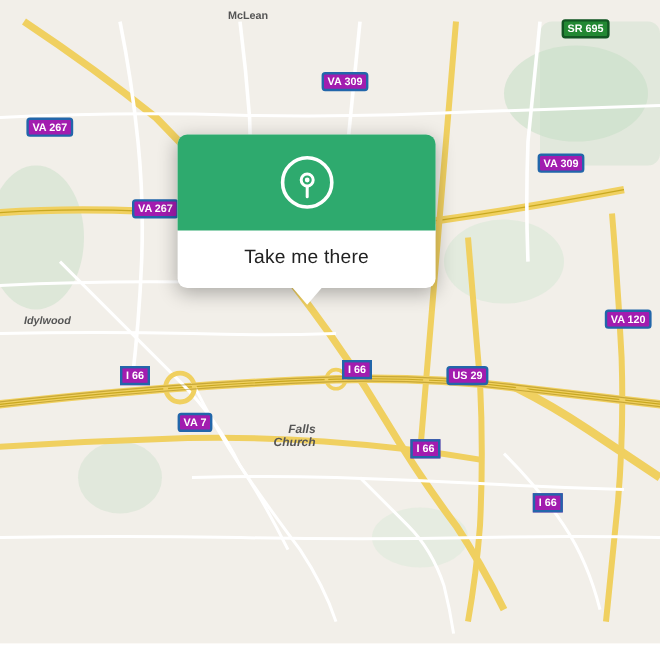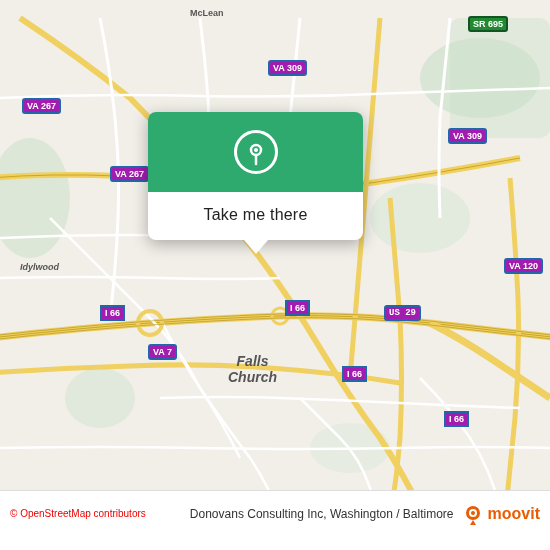--- a/index.html
+++ b/index.html
@@ -259,25 +259,25 @@
   <div class="shield blue" style="top:166px; left:110px;">VA 267</div>
 
   <div class="road-label" style="top:262px; left:20px; font-style:italic;">Idylwood</div>
 
   <div class="shield blue" style="top:300px; left:148px;margin-top:44px;">VA 7</div>
 
   <div class="shield blue" style="top:305px; left:100px; border-radius:0;">I 66</div>
 
   <div class="shield blue" style="top:300px; left:285px; border-radius:0;">I 66</div>
 
-  <div class="shield blue" style="top:305px; left:384px;font-family:Liberation Mono, monospace;">US 29</div>
+  <div class="shield blue" style="top:305px; left:372px;">US 29</div>
 
   <div class="shield blue" style="top:258px; left:486px;margin-left:18px;">VA 120</div>
 
-  <div class="road-label" style="top:353px; left:228px; text-align:center; font-style:italic; font-size:14px;">Falls<br>Church</div>
+  <div class="road-label" style="top:353px; left:228px; text-align:right; font-style:italic; font-size:10px;">Falls<br>Church</div>
 
   <div class="shield blue" style="top:366px; left:342px; border-radius:0;">I 66</div>
 
   <div class="shield blue" style="top:411px; left:444px; border-radius:0;">I 66</div>
 
   <div class="popup-card">
     <div class="popup-green-top">
       <div class="location-icon-circle">
         <svg width="28" height="28" viewBox="0 0 28 28" fill="none">
           <circle cx="14" cy="12" r="5" stroke="white" stroke-width="2.5" fill="none"></circle>
@@ -285,29 +285,13 @@
           <path d="M14 18 Q14 24 14 26" stroke="white" stroke-width="2.5" stroke-linecap="round"></path>
         </svg>
       </div>
     </div>
     <div class="popup-button-area">
       <button class="take-me-there-btn">Take me there</button>
     </div>
     <div class="popup-tail"></div>
   </div>
 
-  <div class="bottom-bar">
-    <div class="osm-credit">
-      <span>©</span>
-      <span> OpenStreetMap contributors</span>
-    </div>
-    <div class="company-name">Donovans Consulting Inc, Washington / Baltimore</div>
-    <div class="moovit-logo">
-      <svg class="moovit-pin" viewBox="0 0 22 22" width="22" height="22">
-        <ellipse cx="11" cy="10" rx="7" ry="7" fill="#e85d04"></ellipse>
-        <ellipse cx="11" cy="10" rx="4" ry="4" fill="white"></ellipse>
-        <ellipse cx="11" cy="10" rx="2" ry="2" fill="#e85d04"></ellipse>
-        <path d="M11 17 L8 22 L14 22 Z" fill="#e85d04"></path>
-      </svg>
-      <span class="moovit-text">moovit</span>
-    </div>
-  </div>
 </div>
 
 </body></html>

